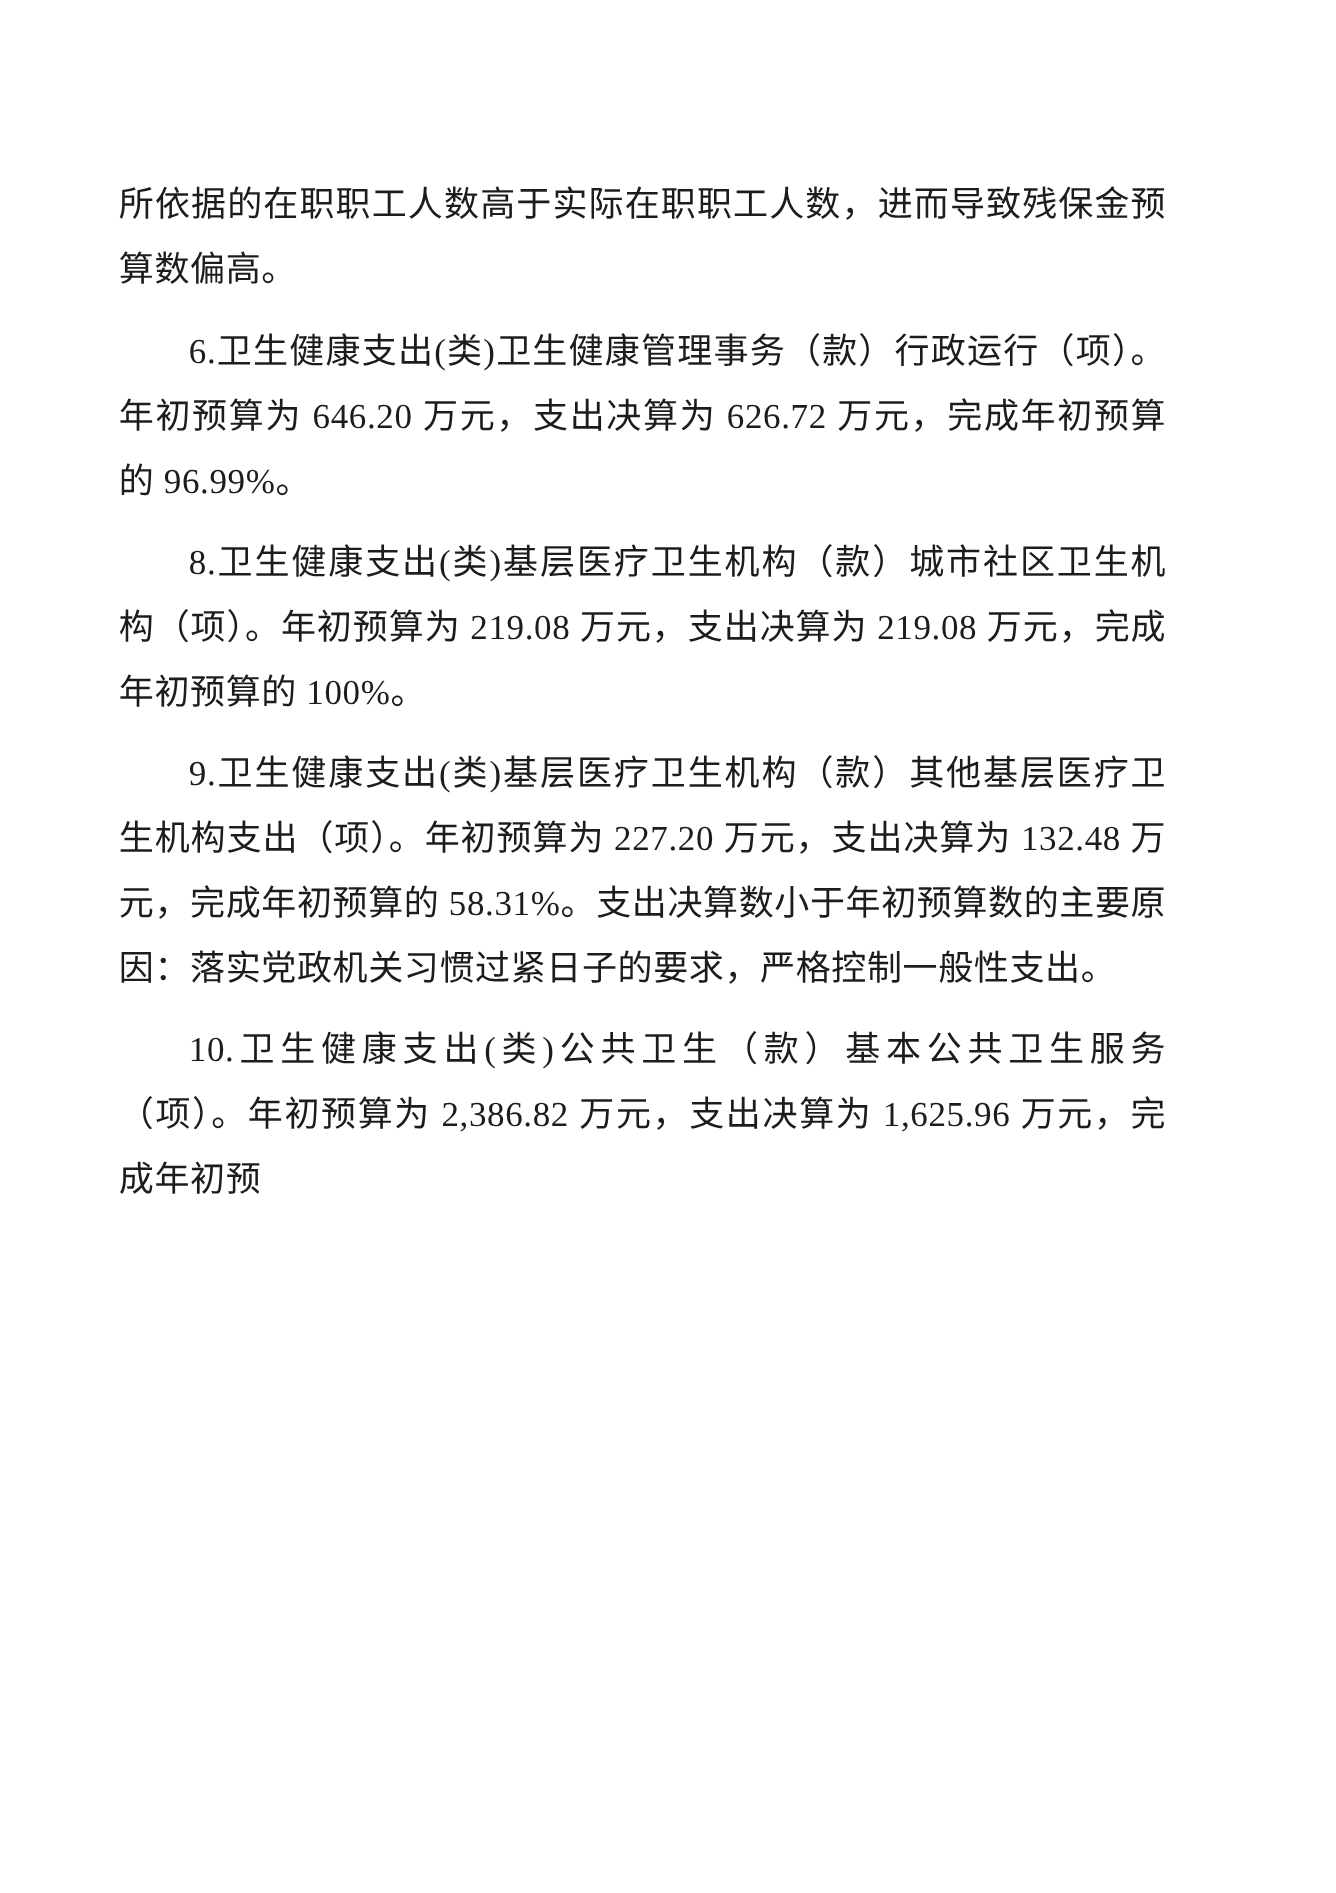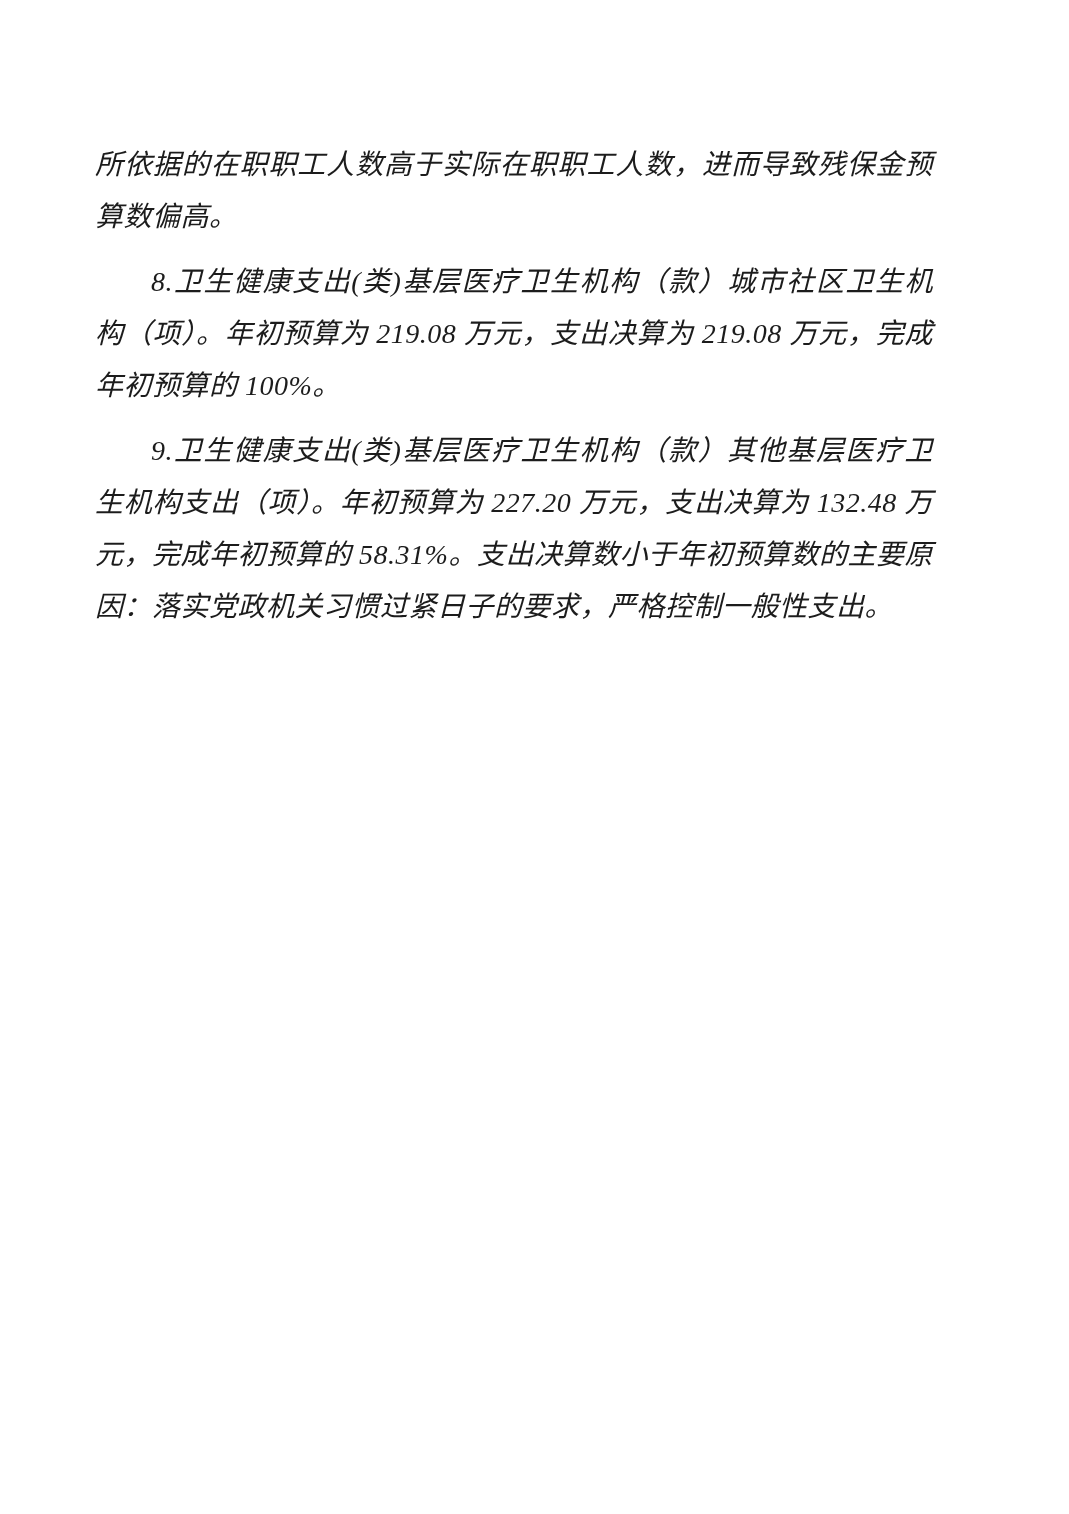--- a/index.html
+++ b/index.html
@@ -15,21 +15,20 @@
     overflow: hidden;
     font-family: "Liberation Serif", "DejaVu Serif", serif;
   }
   .page {
     position: absolute;
     left: 0;
     top: 0;
     width: 1069px;
     height: 1114px;
     background: #ffffff;
-    font-style: italic;
   }
   .content {
     position: absolute;
     left: 95px;
     top: 139px;
     width: 838px;
   }
   .para {
     margin: 0 0 13px 0;
     font-size: 28px;
@@ -47,16 +46,18 @@
   .para:last-child {
     margin-bottom: 0;
   }
 </style>
 </head>
 <body>
 
 <div class="page">
   <div class="content">
     <p class="para">所依据的在职职工人数高于实际在职职工人数，进而导致残保金预算数偏高。</p>
+    <p class="para indent">6.卫生健康支出(类)卫生健康管理事务（款）行政运行（项）。年初预算为 646.20 万元，支出决算为 626.72 万元，完成年初预算的 96.99%。</p>
     <p class="para indent">8.卫生健康支出(类)基层医疗卫生机构（款）城市社区卫生机构（项）。年初预算为 219.08 万元，支出决算为 219.08 万元，完成年初预算的 100%。</p>
     <p class="para indent">9.卫生健康支出(类)基层医疗卫生机构（款）其他基层医疗卫生机构支出（项）。年初预算为 227.20 万元，支出决算为 132.48 万元，完成年初预算的 58.31%。支出决算数小于年初预算数的主要原因：落实党政机关习惯过紧日子的要求，严格控制一般性支出。</p>
+    <p class="para indent">10.卫生健康支出(类)公共卫生（款）基本公共卫生服务（项）。年初预算为 2,386.82 万元，支出决算为 1,625.96 万元，完成年初预</p>
   </div>
 </div>
 
 </body></html>

